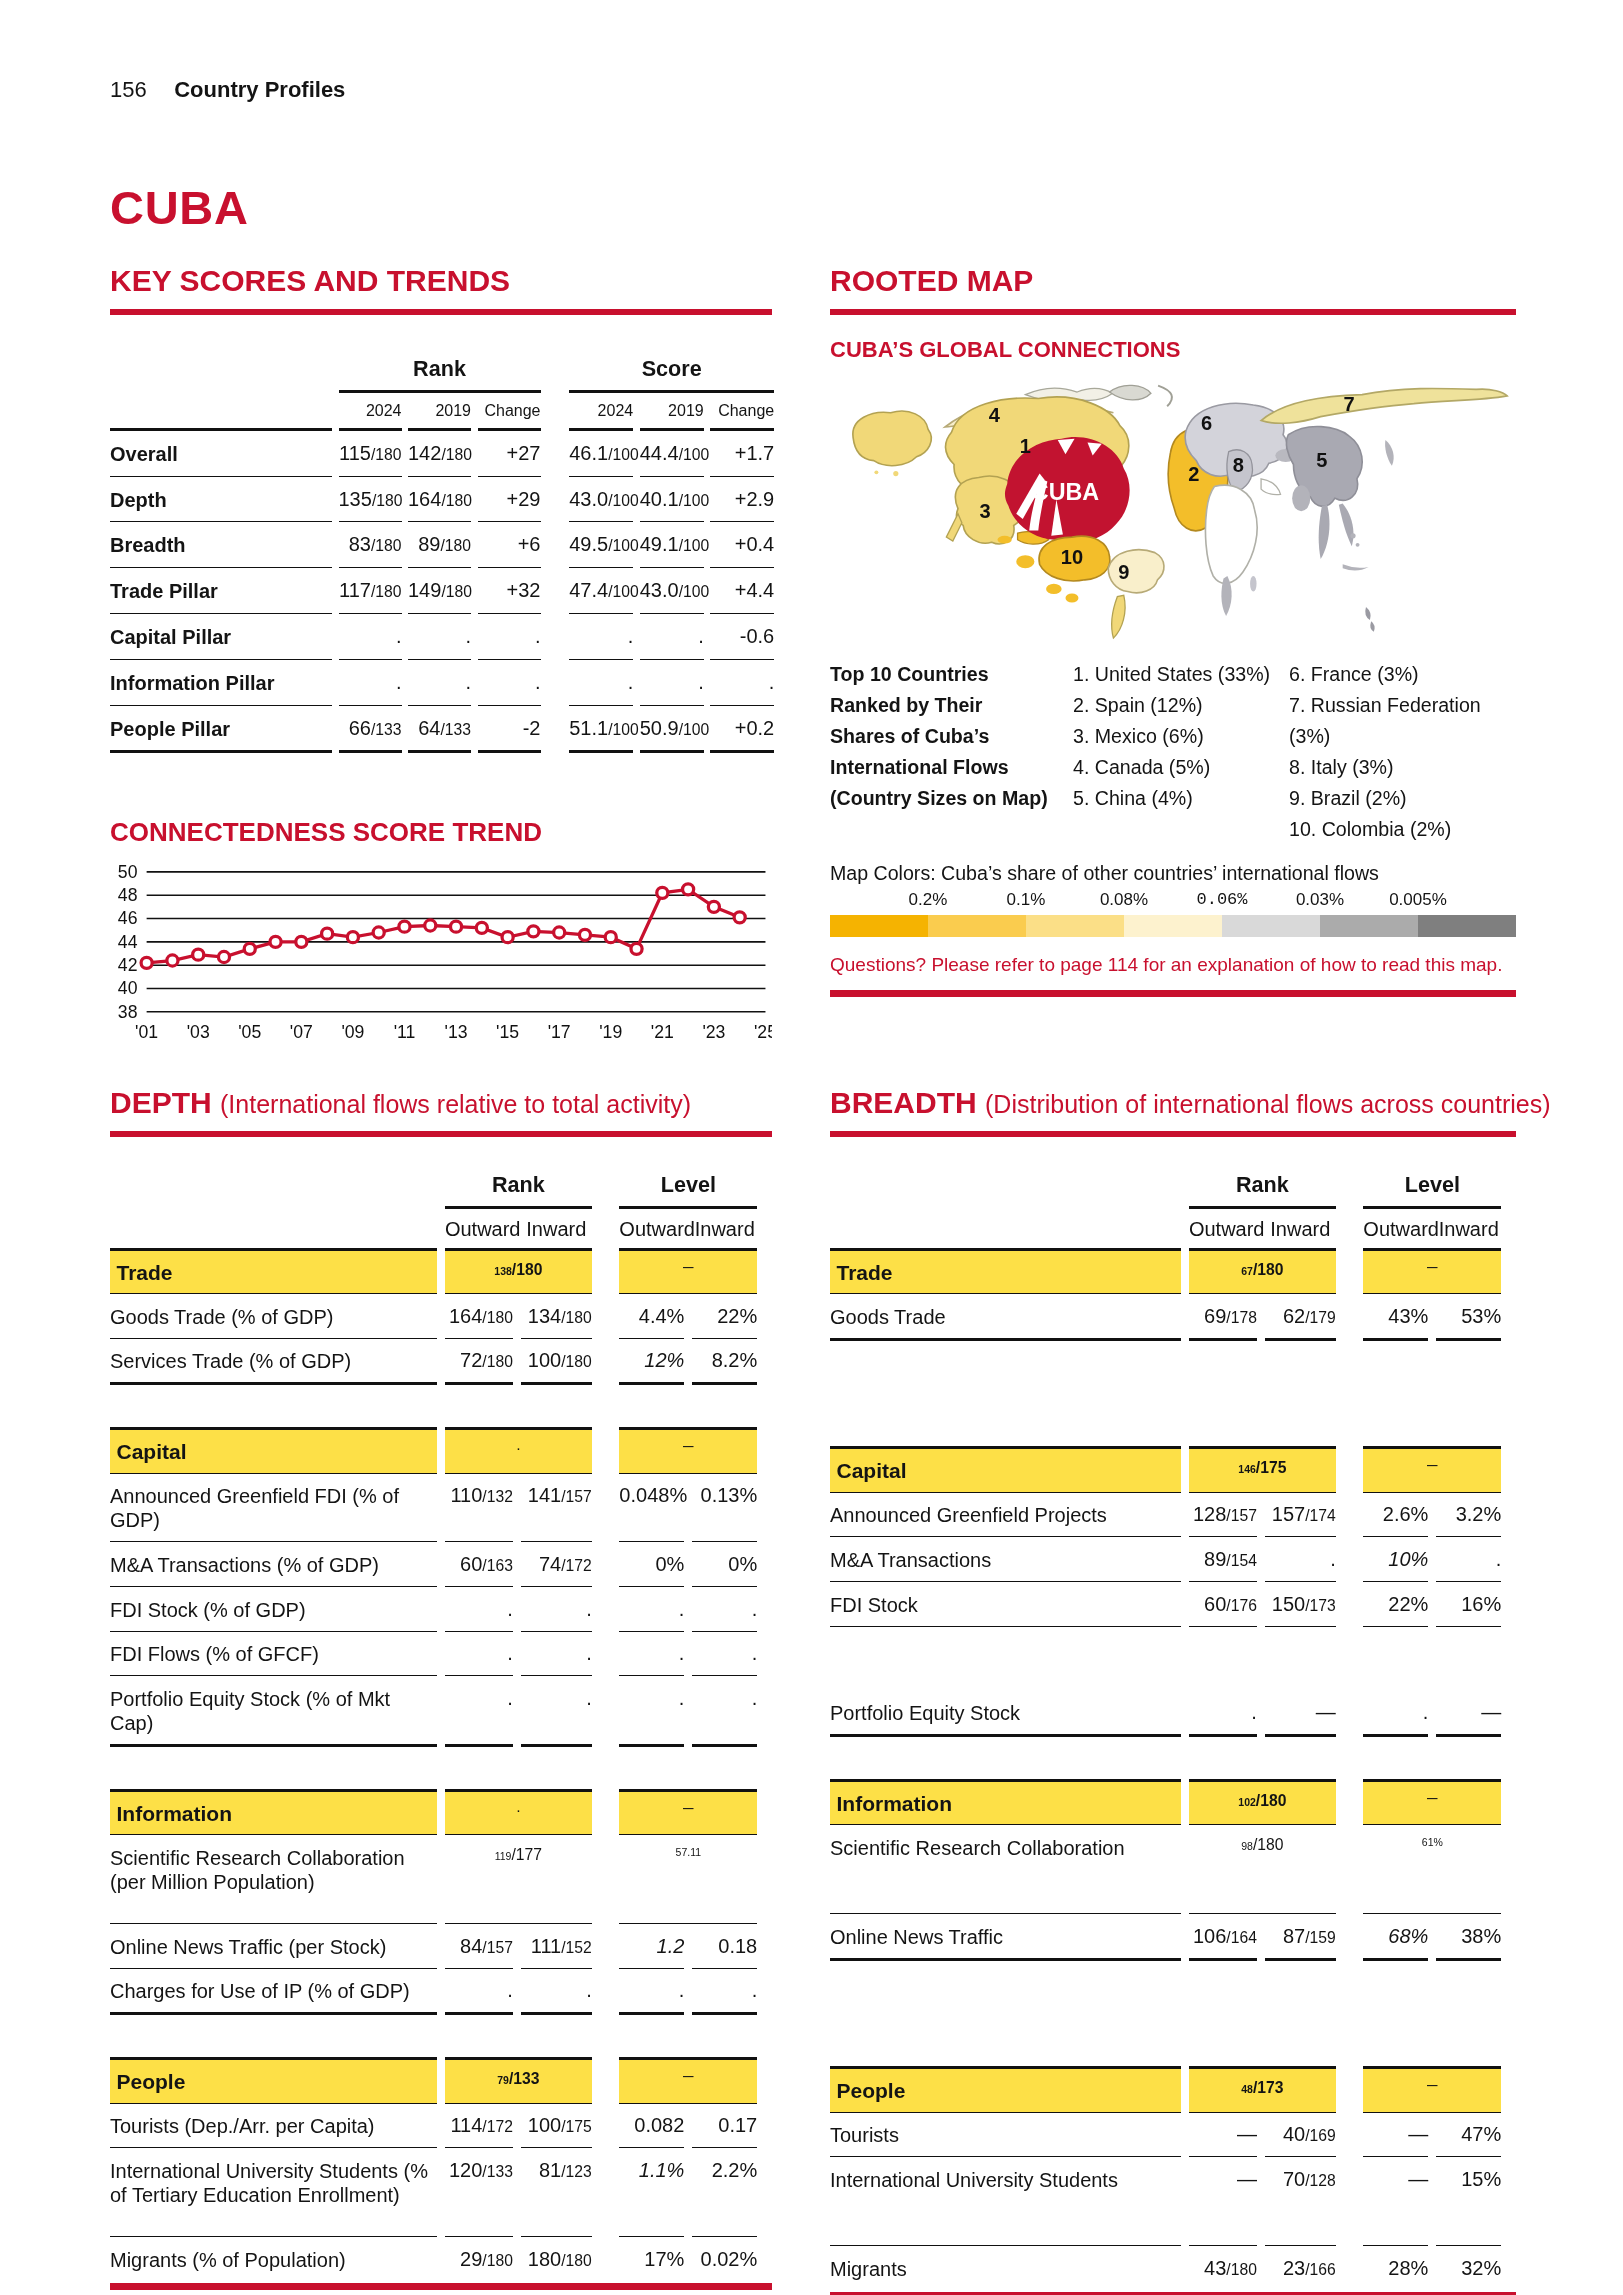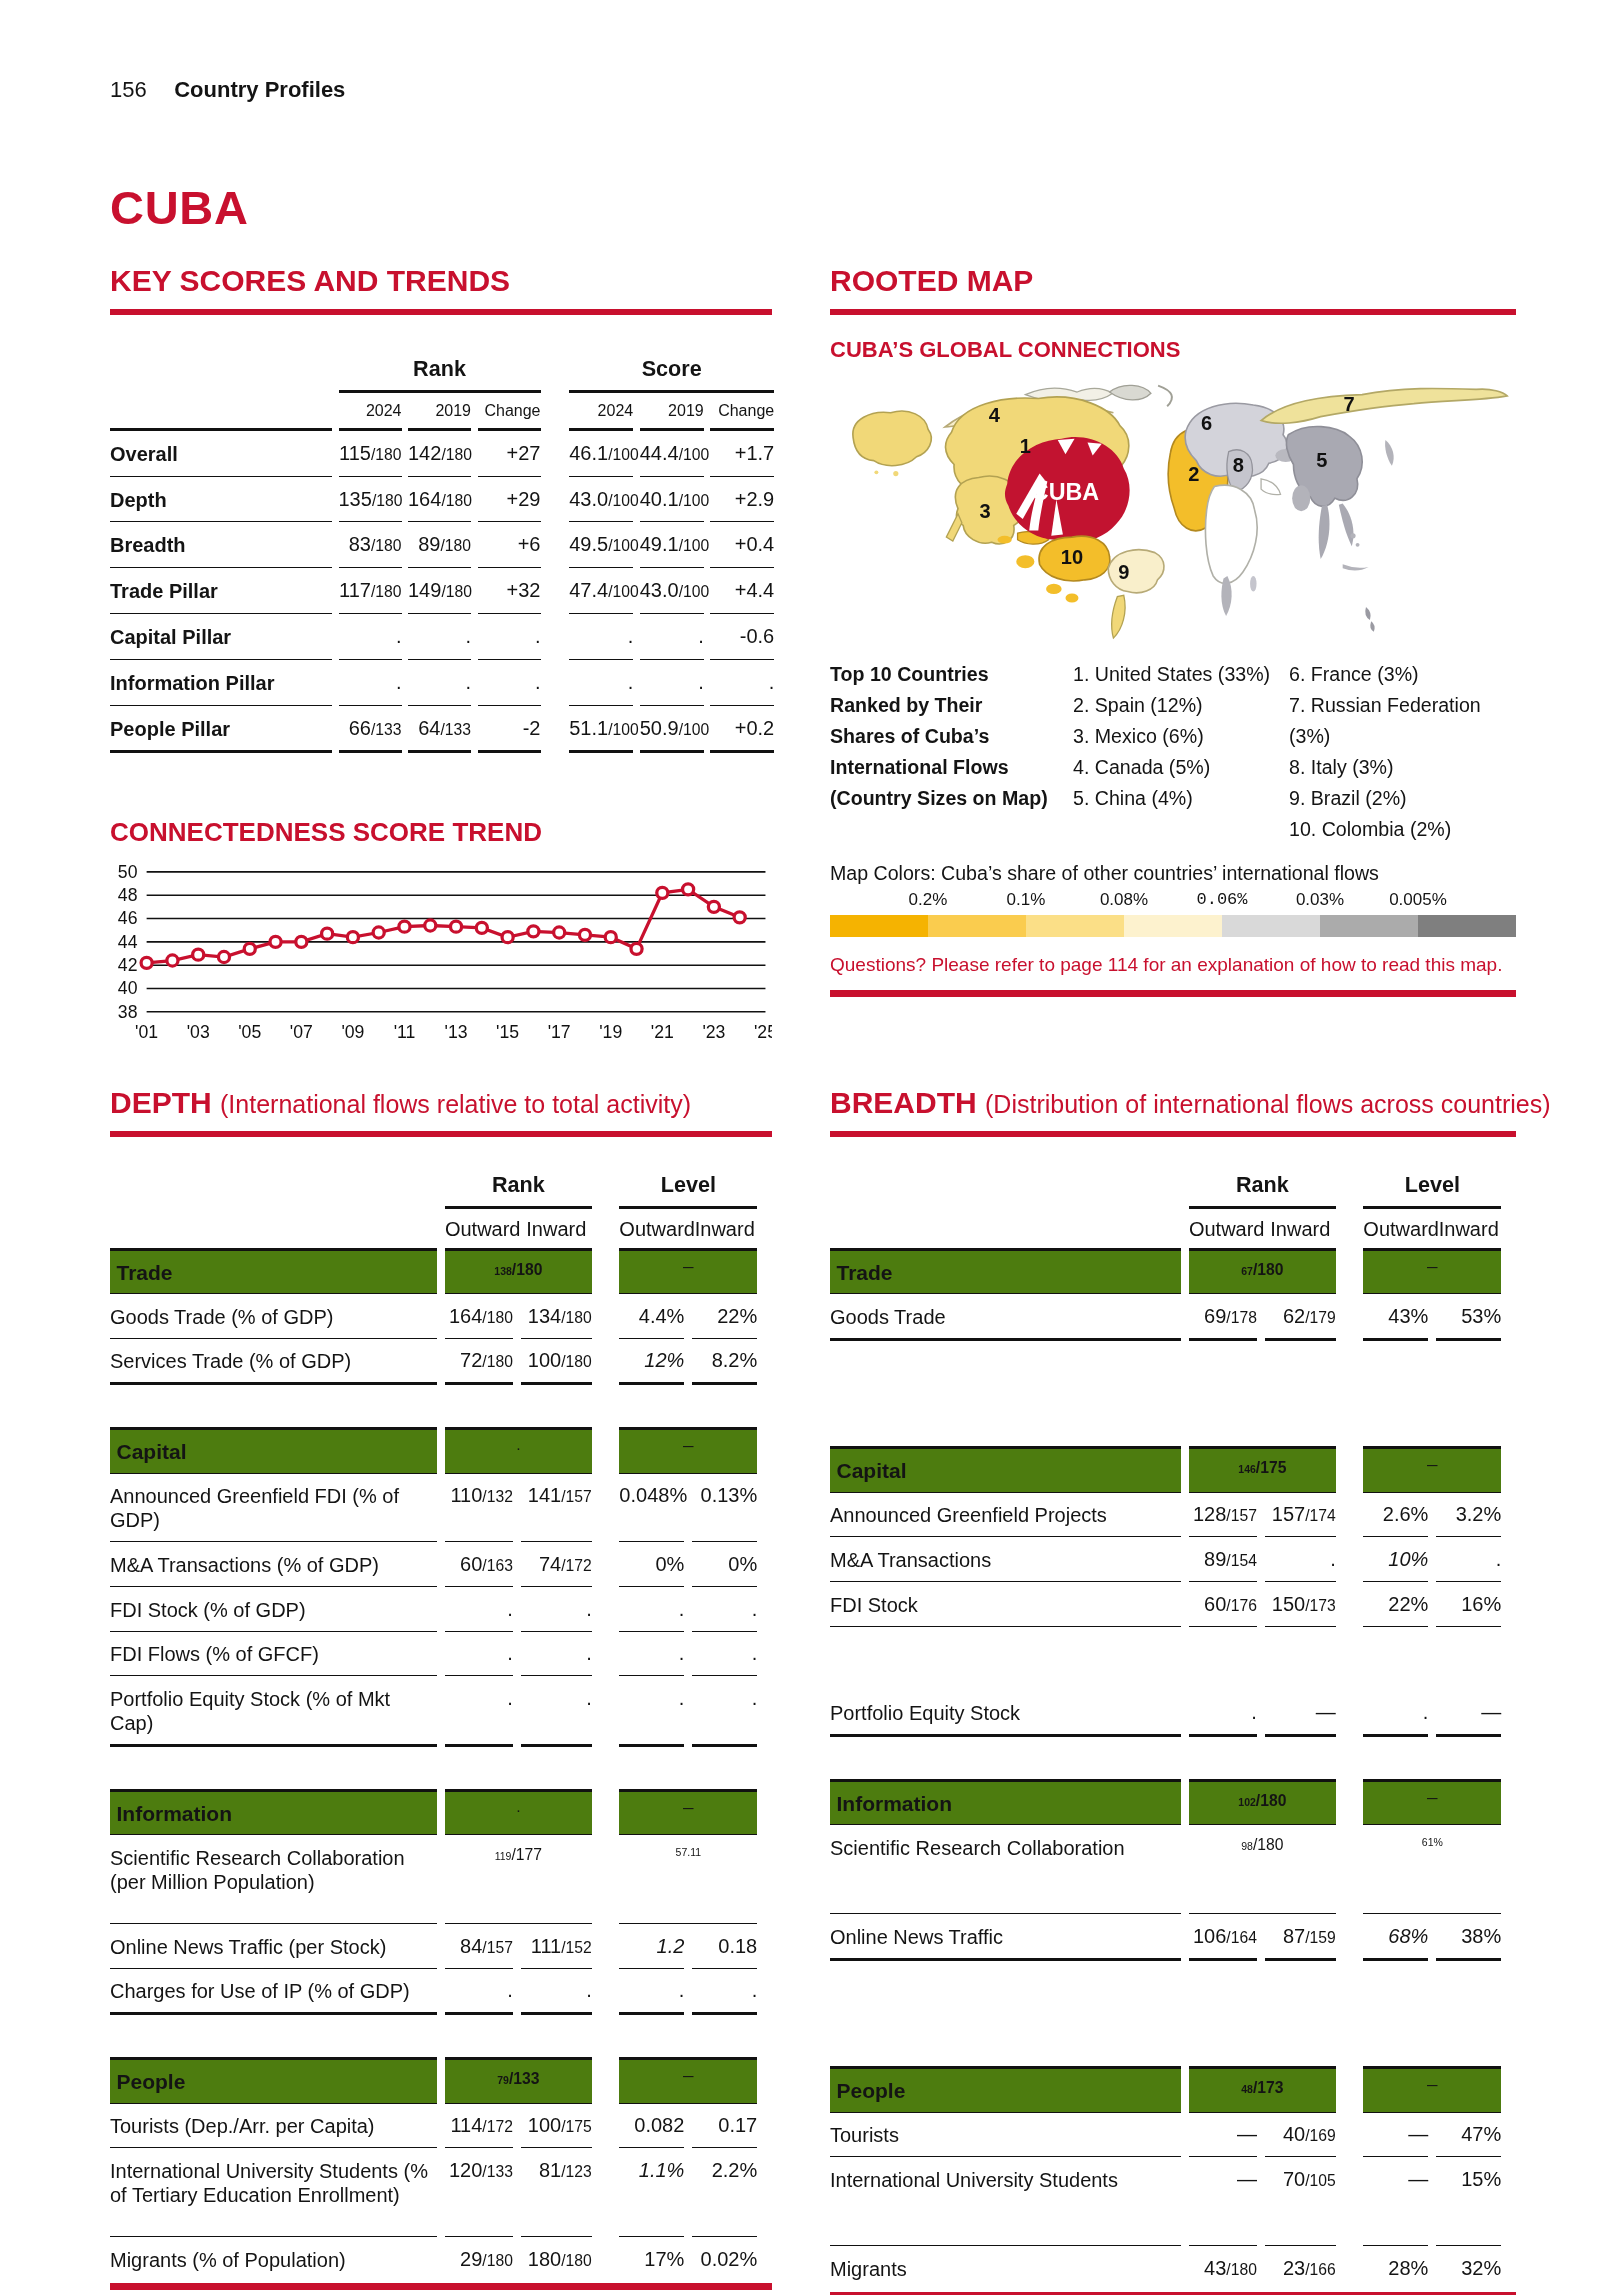--- a/index.html
+++ b/index.html
@@ -37,21 +37,21 @@
   
   .trend{margin-top:64px}
   .trend h3{font-size:26px;font-weight:700;color:#C8102E;margin:0 0 11.8px 0}
   
   .dt-r{display:grid;grid-template-columns:327px 68px 71px 11.8px 65px 65px;column-gap:7.9px}
   .bt .dt-r{grid-template-columns:351px 68px 71px 11.8px 65px 65px}
   .dt-r>div{border-bottom:1.3px solid #111;padding:10.5px 0 9.2px}
   .dt-h1>div,.dt-h2>div{border-bottom:none;padding:3.9px 0}
   .dt-h1 .grp{font-weight:700;font-size:21.6px;text-align:center;border-bottom:3.3px solid #111;padding-bottom:7.9px}
   .dt-h2>div{font-size:20px;text-align:center;padding:9.2px 0 6.5px}
-  .dt-r.cat>div{background:#4d7c0f;border-top:3.3px solid #111;border-bottom:1.3px solid #111;font-weight:700;padding:9.8px 0 8.5px}
+  .dt-r.cat>div{background:#fde047;border-top:3.3px solid #111;border-bottom:1.3px solid #111;font-weight:700;padding:9.8px 0 8.5px}
   .dt-r.cat .lb{padding-left:6.5px;font-size:21px}
   .dt-r.end>div{border-bottom:3.3px solid #111}
   .dt-r .nob{border:none !important;background:none !important}
   .dt-r.norule>div{border-bottom:none}
   .mh2{min-height:68px}
   .secgap{height:42px}
   .g5{grid-column:5}
   .dtbl{margin-top:31px}
   
   .map-sub{font-size:22px;font-weight:700;color:#C8102E;margin-top:22px}
@@ -596,21 +596,21 @@
         <div class="dt-r">
           <div class="lb">Tourists</div>
           <div class="n">—</div>
           <div class="n"><span>40</span><span class="den">/169</span></div>
           <div class="n g5">—</div>
           <div class="n">47%</div>
         </div>
         <div class="dt-r">
           <div class="lb mh2">International University Students</div>
           <div class="n">—</div>
-          <div class="n"><span>70</span><span class="den">/105</span></div>
+          <div class="n"><span>70</span><span class="den">/128</span></div>
           <div class="n g5">—</div>
           <div class="n">15%</div>
         </div>
         <div class="dt-r norule">
           <div class="lb">Migrants</div>
           <div class="n"><span>43</span><span class="den">/180</span></div>
           <div class="n"><span>23</span><span class="den">/166</span></div>
           <div class="n g5">28%</div>
           <div class="n">32%</div>
         </div>

